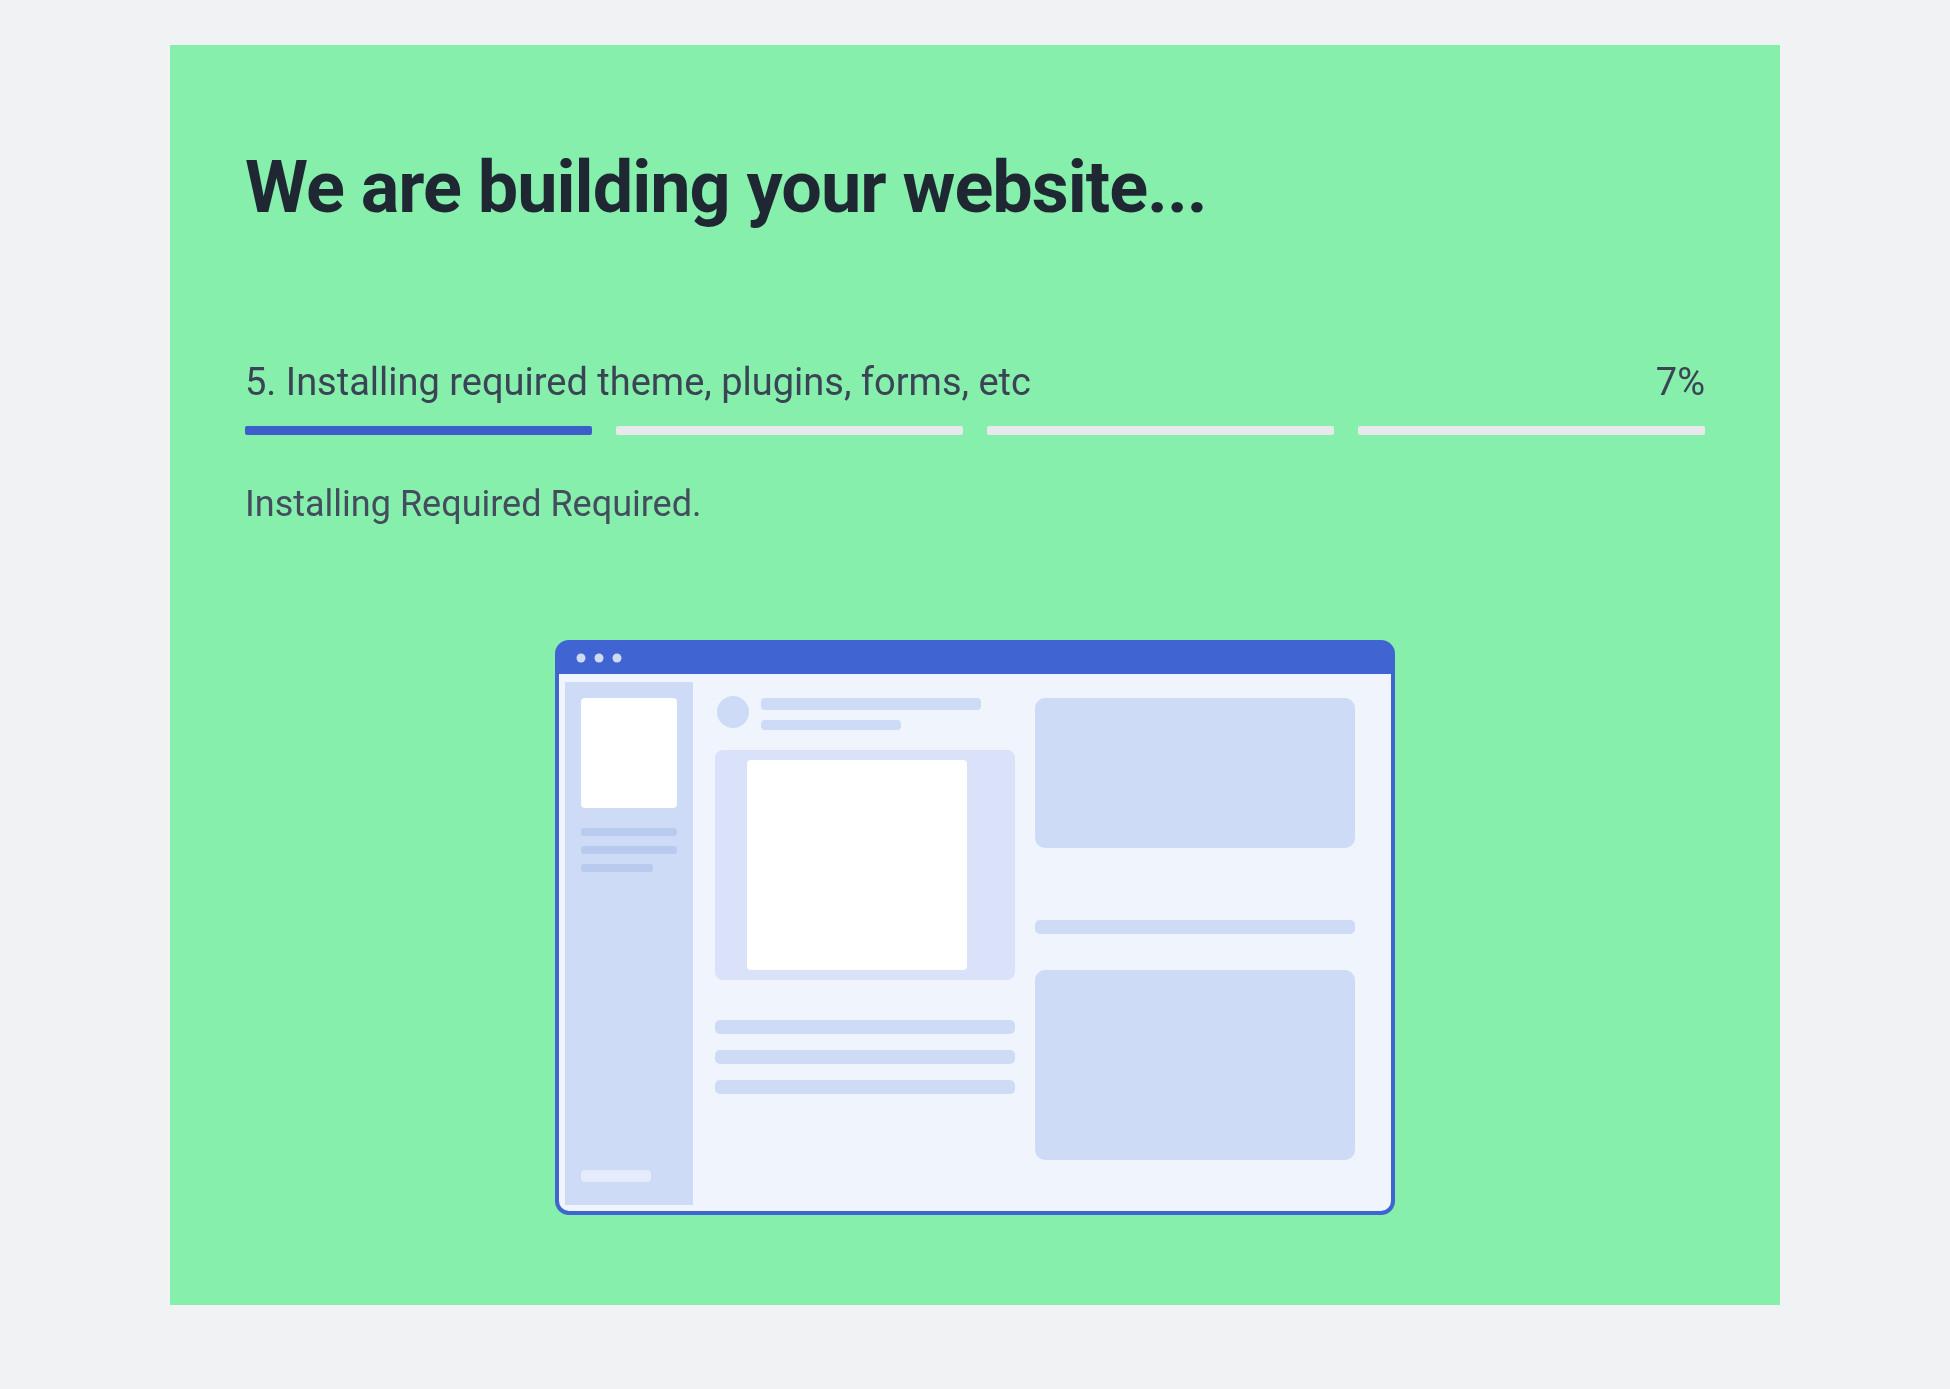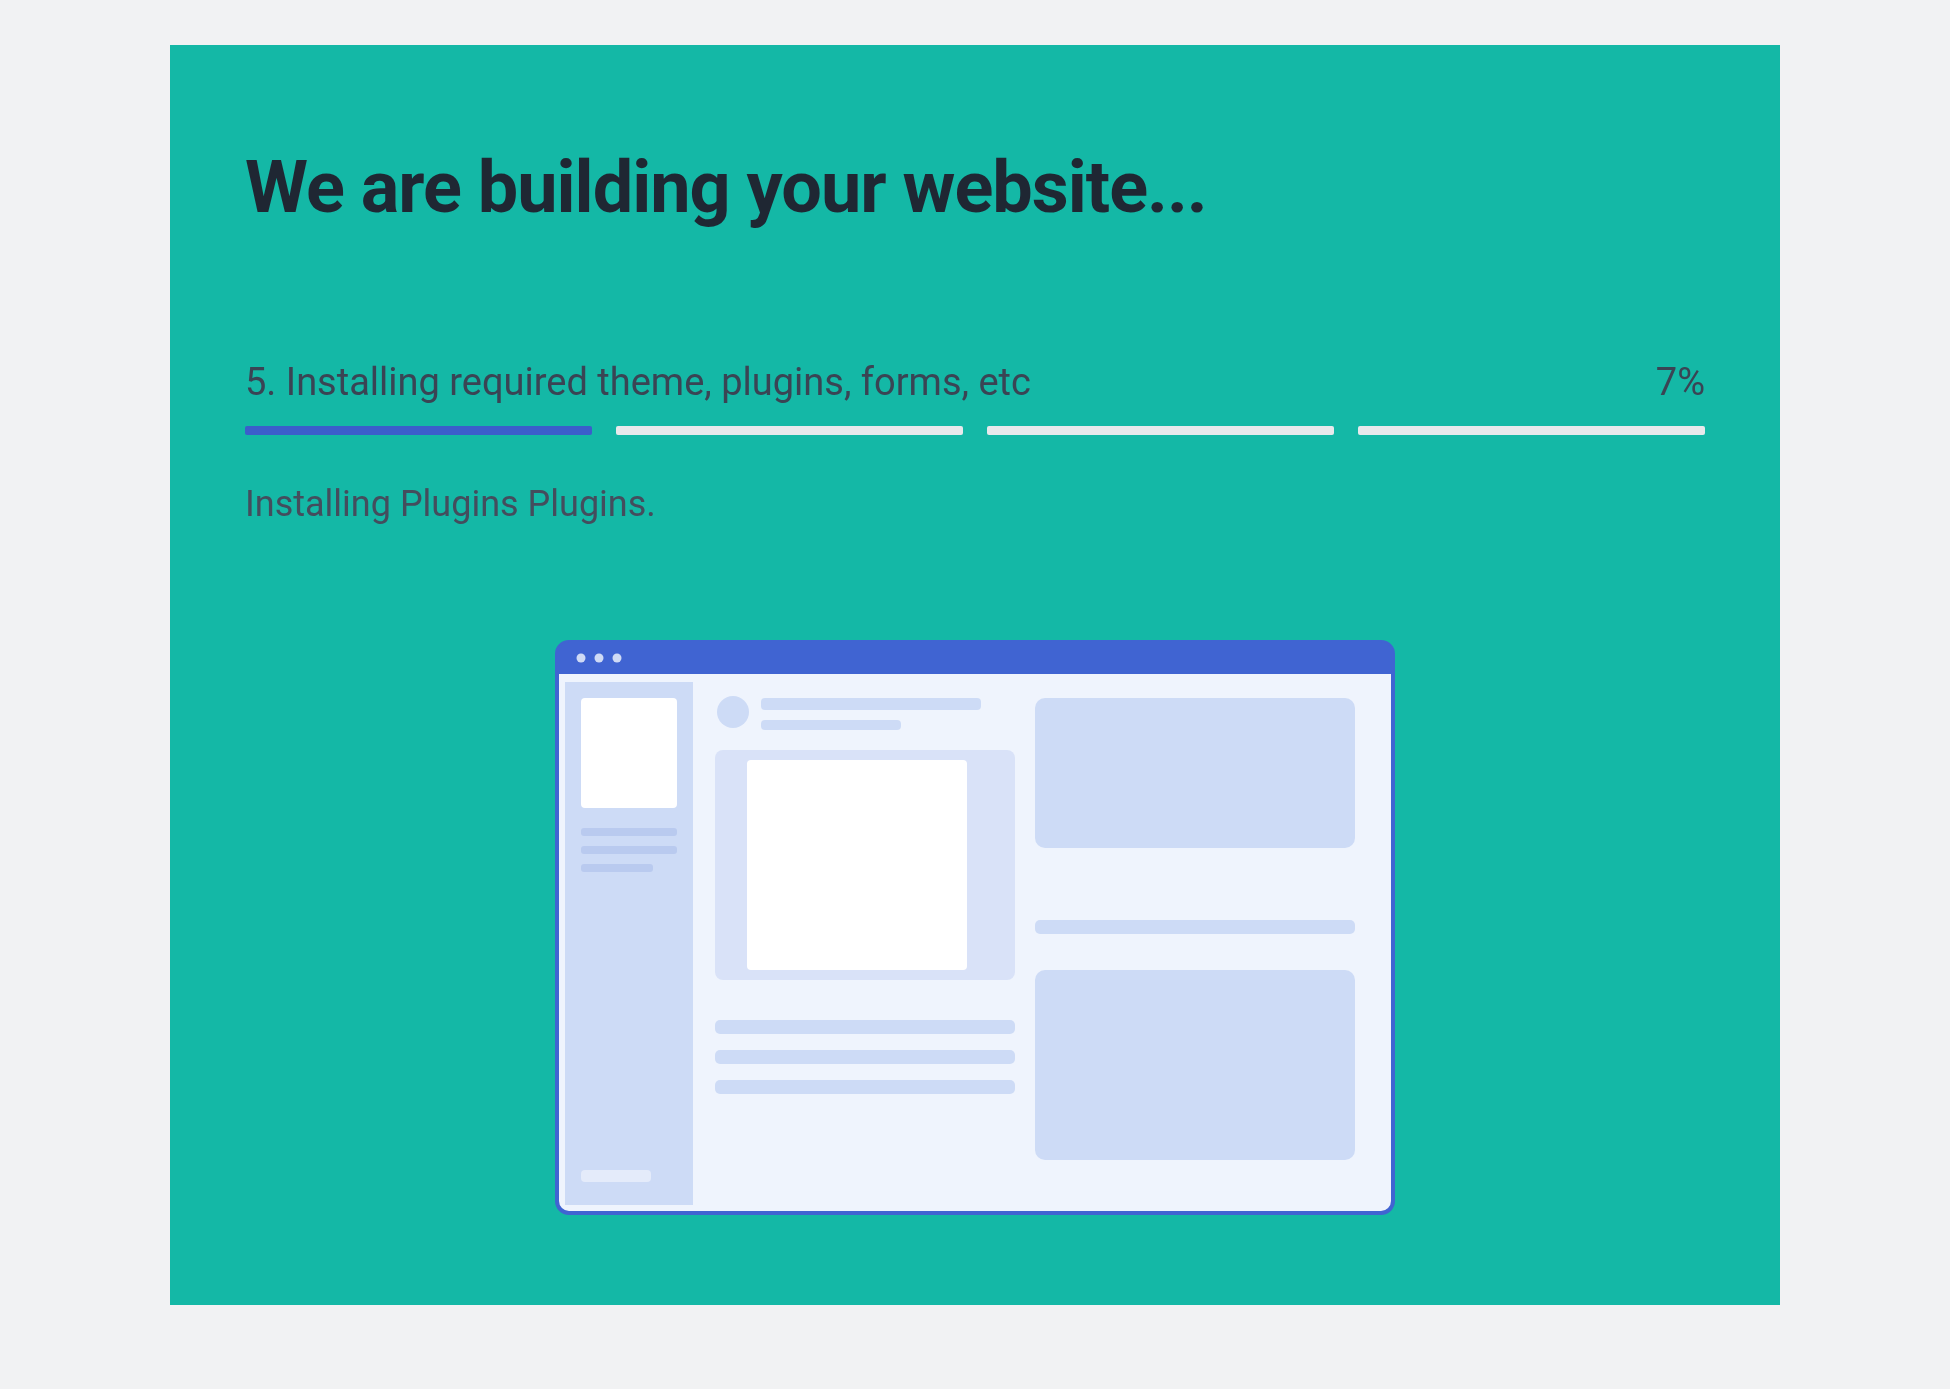--- a/index.html
+++ b/index.html
@@ -10,21 +10,21 @@
     
     body {
       font-family: -apple-system, BlinkMacSystemFont, "Segoe UI", Roboto, Helvetica, Arial, sans-serif;
       background: #f1f2f3;
       width: 1950px;
       height: 1389px;
       padding: 45px 0;
     }
     
     .card {
-      background: #14b8a6;
+      background: #86efac;
       width: 1610px;
       margin: 0 auto;
       padding: 100px 75px 70px 75px;
       min-height: 1260px;
     }
     
     .heading {
       font-size: 72px;
       font-weight: 700;
       color: #1f2733;
@@ -101,21 +101,21 @@
       <div class="segment-fill" style="width:0%"></div>
     </div>
     <div class="segment">
       <div class="segment-fill" style="width:0%"></div>
     </div>
     <div class="segment">
       <div class="segment-fill" style="width:0%"></div>
     </div>
   </div>
 
-  <div class="status-text">Installing Plugins Plugins.</div>
+  <div class="status-text">Installing Required Required.</div>
 
   <svg class="illustration" width="840" height="575" viewBox="0 0 840 575">
 
     <rect x="2" y="2" width="836" height="571" rx="12" ry="12" fill="#eff4fd" stroke="#4064d2" stroke-width="4"></rect>
 
     <rect x="2" y="2" width="836" height="32" rx="12" ry="12" fill="#4064d2"></rect>
     <rect x="2" y="18" width="836" height="16" fill="#4064d2"></rect>
 
     <circle cx="26" cy="18" r="4.5" fill="#cfdaf5"></circle>
     <circle cx="44" cy="18" r="4.5" fill="#cfdaf5"></circle>

